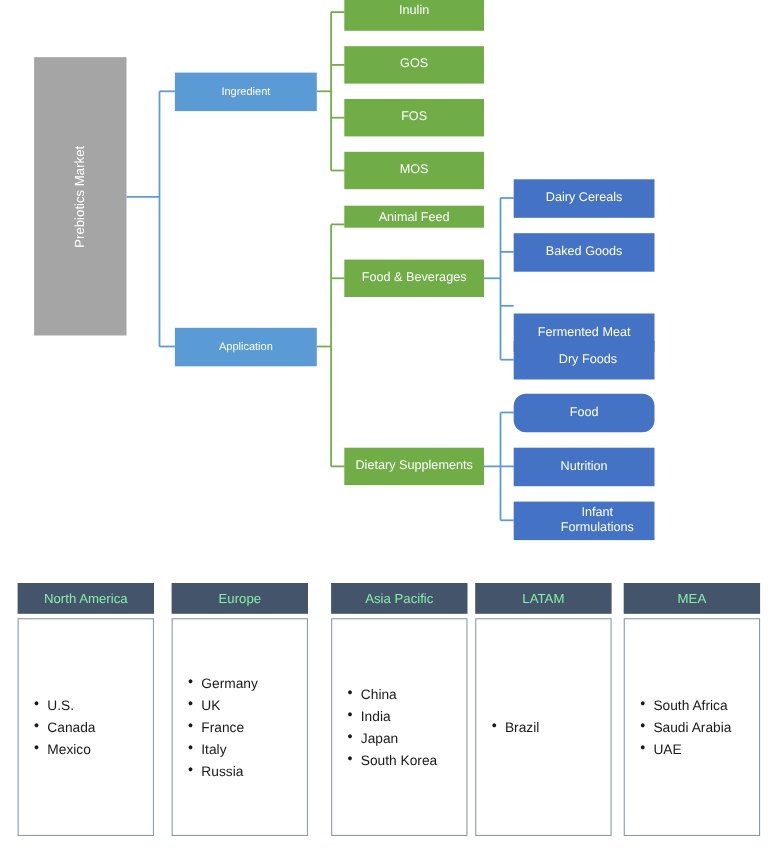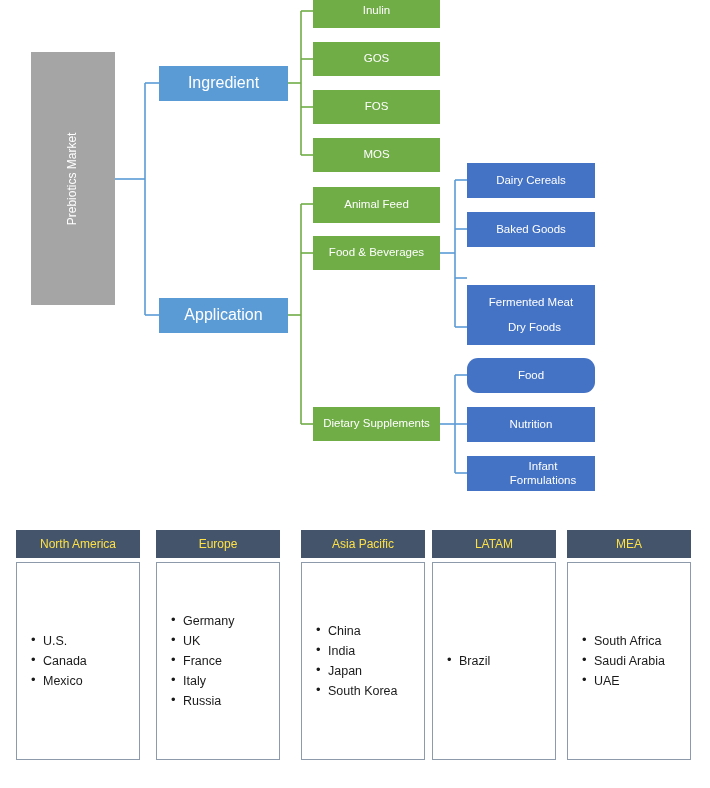--- a/index.html
+++ b/index.html
@@ -48,21 +48,21 @@
     background: #A5A5A5;
     font-size: 12px;
   }
   .node-root .vtext {
     transform: rotate(-90deg);
     white-space: nowrap;
   }
 
   .node-l1 {
     background: #5B9BD5;
-    font-size: 16px;
+    font-size: 10px;
   }
 
   .node-l2 {
     background: #70AD47;
     font-size: 11.5px;
   }
 
   .node-l3 {
     background: #4472C4;
     font-size: 11.5px;
@@ -78,21 +78,21 @@
   }
   .region {
     position: absolute;
     top: 0;
     width: 124px;
   }
   .region-header {
     box-sizing: border-box;
     height: 28px;
     background: #44546A;
-    color: #fde047;
+    color: #86efac;
     font-size: 12px;
     display: flex;
     align-items: center;
     justify-content: center;
     text-align: center;
   }
   .region-body {
     box-sizing: border-box;
     margin-top: 4px;
     height: 198px;
@@ -195,21 +195,21 @@
   </div>
 
   <div class="node node-l2" style="left:313px; top:90px; width:127px; height:34px;">
     <span>FOS</span>
   </div>
 
   <div class="node node-l2" style="left:313px; top:138px; width:127px; height:34px;">
     <span>MOS</span>
   </div>
 
-  <div class="node node-l2" style="left:313px; top:187px; width:127px; height:36px;">
+  <div class="node node-l2" style="left:313px; top:187px; width:127px; height:20px;align-items:flex-end;">
     <span>Animal Feed</span>
   </div>
 
   <div class="node node-l2" style="left:313px; top:236px; width:127px; height:34px;">
     <span>Food &amp; Beverages</span>
   </div>
 
   <div class="node node-l2" style="left:313px; top:407px; width:127px; height:34px;">
     <span>Dietary Supplements</span>
   </div>

